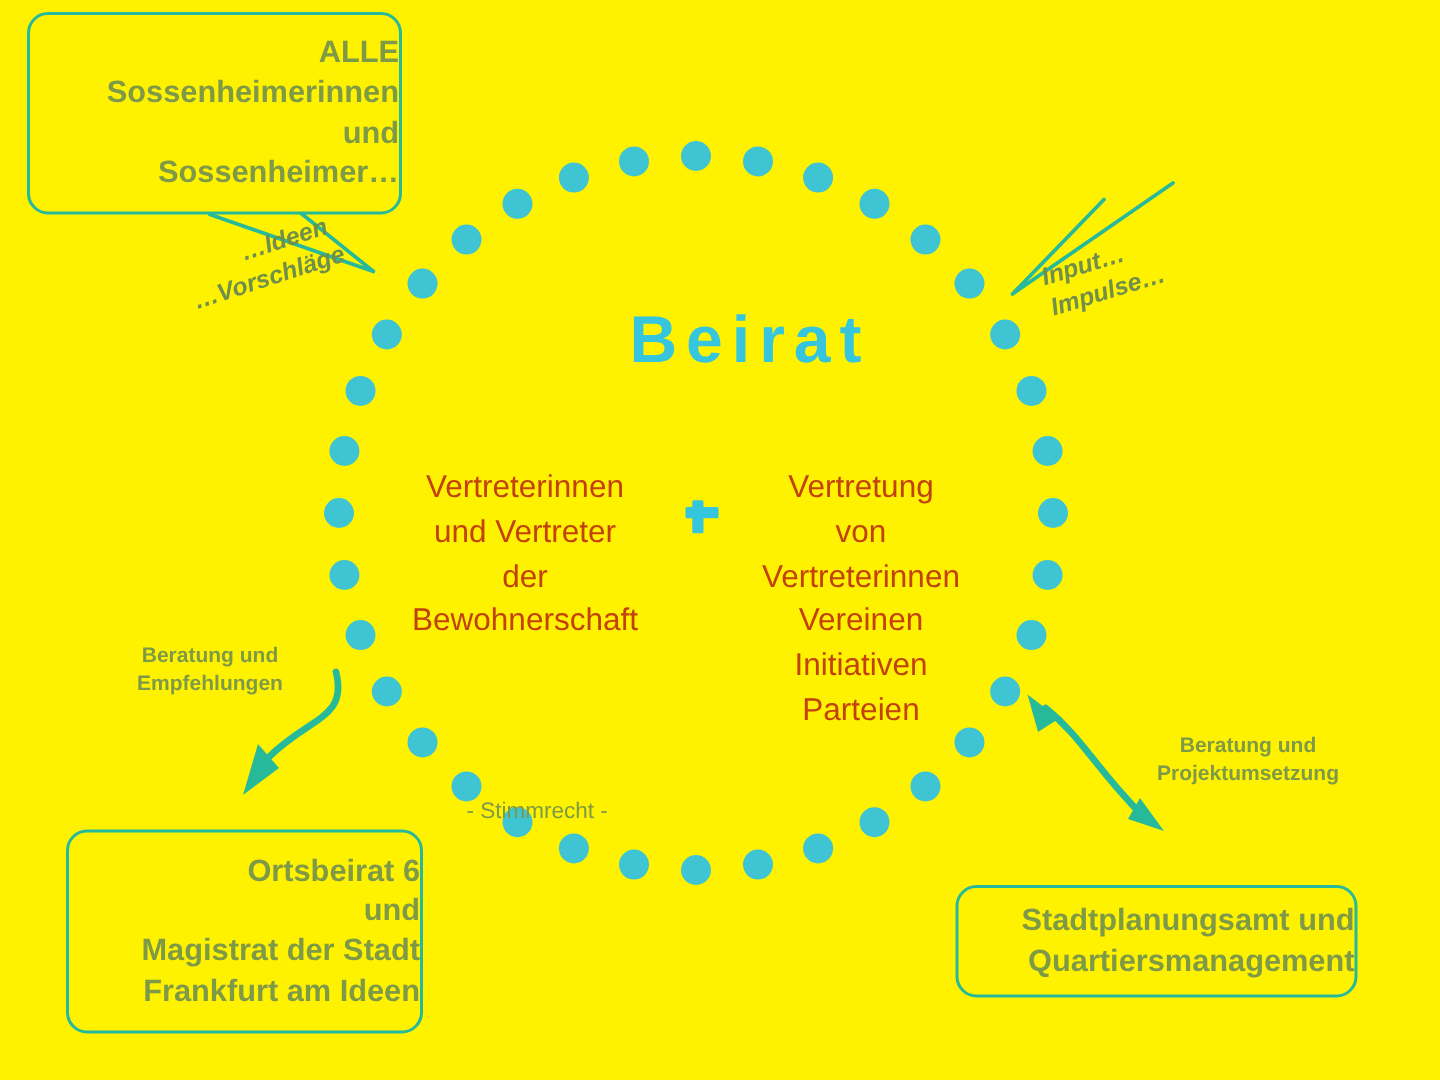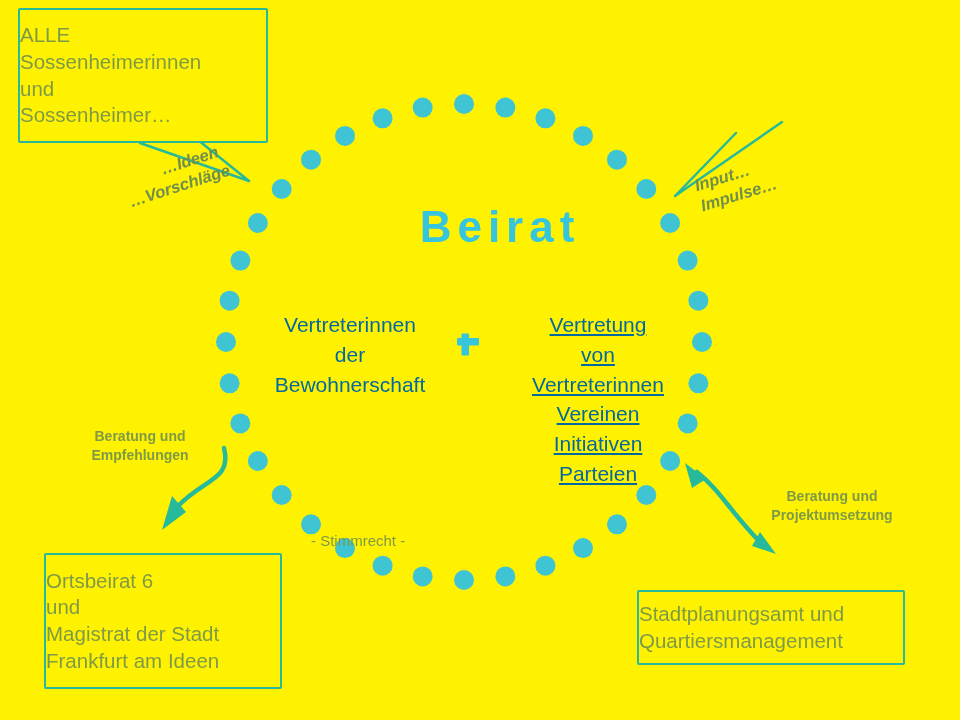--- a/index.html
+++ b/index.html
@@ -15,26 +15,26 @@
 
   
   svg.layer{position:absolute;left:0;top:0;width:960px;height:720px;overflow:visible;}
   .txtlayer{position:absolute;left:0;top:0;width:960px;height:720px;}
 
   
   .callout{
     position:absolute;
     box-sizing:border-box;
     border:2.5px solid #26B99A;
-    border-radius:2px;
+    border-radius:14px;
     background:#FFF200;
     color:#7F9A46;
-    text-align:left;
+    text-align:right;
     line-height:1.30;
-    display:flex;align-items:center;justify-content:center;
+    display:flex;align-items:center;justify-content:center;font-weight:bold;
   }
   .callout .lines{width:100%;}
   .callout .ln{display:block;}
 
   #callout-alle{left:18px;  top:8px;   width:250px; height:135px; font-size:20.5px;}
   #callout-buerger{left:705px;top:12px; width:245px; height:110px; font-size:20.5px;}
   #callout-ortsbeirat{left:44px; top:553px;width:238px; height:136px; font-size:20.5px;}
   #callout-stadt{left:637px;top:590px; width:268px; height:75px;  font-size:20.5px;}
 
   
@@ -44,24 +44,24 @@
     font-size:44px;font-weight:bold;
     letter-spacing:6px;
     color:#35C6DE;
     margin-left:20px;
   }
   .col{
     position:absolute;
     text-align:center;
     font-size:21px;
     line-height:1.42;
-    color:#0369a1;
+    color:#c2410c;
   }
   #col-left{left:256px;top:310px;width:188px;}
-  #col-right{left:504px;top:310px;width:188px;text-decoration:underline;}
+  #col-right{left:480px;top:310px;width:188px;}
   .col .ln{display:block;}
 
   #stimmrecht{
     position:absolute;left:311px;top:500px;width:280px;
     text-align:left;font-size:15px;color:#7F9A46;margin-top:32px;
   }
 
   
   .tilt{
     position:absolute;
@@ -148,20 +148,21 @@
       <path d="M776,554 L752,546 L760,532 Z" fill="#26B99A"></path>
     </g>
   </svg>
 
   <div class="txtlayer">
 
     <div class="center-title">Beirat</div>
 
     <div class="col" id="col-left">
       <span class="ln">Vertreterinnen</span>
+      <span class="ln">und Vertreter</span>
       <span class="ln">der</span>
       <span class="ln">Bewohnerschaft</span>
     </div>
 
     <div class="col" id="col-right">
       <span class="ln">Vertretung</span>
       <span class="ln">von</span>
       <span class="ln">Vertreterinnen</span>
       <span class="ln">Vereinen</span>
       <span class="ln">Initiativen</span>

